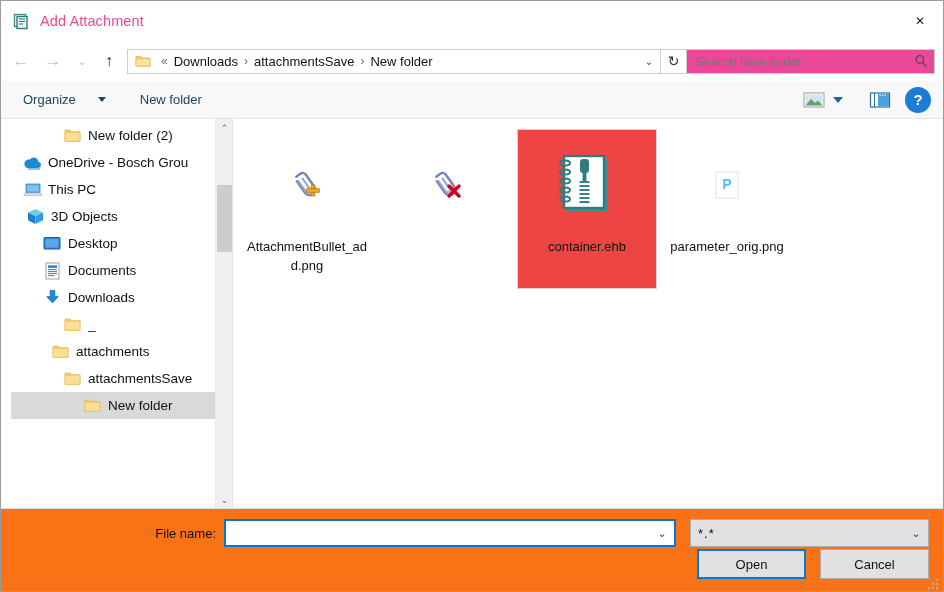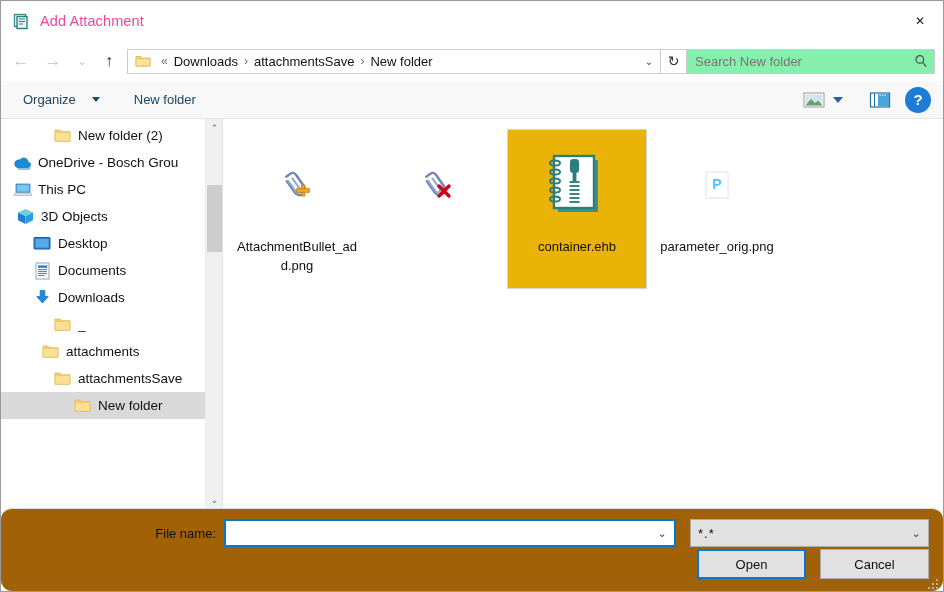--- a/index.html
+++ b/index.html
@@ -113,21 +113,21 @@
     display: flex; align-items: center; justify-content: center;
     color: #333;
     font-size: 14px;
     flex: 0 0 auto;
   }
   .searchbox {
     width: 248px;
     height: 25px;
     border: 1px solid #cccccc;
     border-left: none;
-    background: #86efac;
+    background: #ec4899;
     display: flex;
     align-items: center;
     flex: 0 0 auto;
   }
   .search-input {
     flex: 1 1 auto;
     border: none; outline: none;
     font-family: "Liberation Sans", sans-serif;
     font-size: 13px;
     color: #111;
@@ -151,21 +151,21 @@
     display: flex;
     align-items: center;
     padding: 0 8px 0 14px;
   }
   .tb-item {
     font-size: 13px;
     color: #1d4566;
     padding: 5px 8px;
     display: flex;
     align-items: center;
-    gap: 16px;
+    gap: 22px;
     white-space: nowrap;
   }
   .tb-caret {
     width: 0; height: 0;
     border-left: 4px solid transparent;
     border-right: 4px solid transparent;
     border-top: 5px solid #1d4566;
   }
   .tb-spacer { flex: 1 1 auto; }
   .tb-icon-btn {
@@ -201,20 +201,21 @@
     min-height: 0;
     background: #ffffff;
   }
   .sidebar {
     width: 222px;
     flex: 0 0 222px;
     background: #ffffff;
     border-right: 1px solid #e3e3e3;
     position: relative;
     overflow: hidden;
+    margin-left: 10px;
   }
   .tree {
     position: absolute;
     left: 0; top: 0; right: 17px; bottom: 0;
     padding-top: 3px;
   }
   .tree-row {
     height: 27px;
     display: flex;
     align-items: center;
@@ -272,46 +273,45 @@
     width: 140px;
     height: 160px;
     display: flex;
     flex-direction: column;
     align-items: center;
     padding-top: 6px;
     position: relative;
   }
   .fitem.hovered {
     border: 1px solid #d4d4d4;
-    background: #eab308;
+    background: #ef4444;
     padding-top: 5px;
   }
   .fthumb {
     width: 100px; height: 100px;
     display: flex; align-items: center; justify-content: center;
     flex: 0 0 auto;
   }
   .fname {
     font-size: 13px;
     color: #111111;
     text-align: center;
     line-height: 19px;
     width: 124px;
     word-break: break-all;
     margin-top: 2px;
   }
 
   
   .footer {
     flex: 0 0 auto;
-    background: #a16207;
+    background: #f97316;
     border-top: 1px solid #dcdcdc;
     padding: 10px 14px 12px 11px;
     position: relative;
-    border-radius: 11px;
   }
   .fn-row {
     display: flex;
     align-items: center;
     height: 28px;
   }
   .fn-label {
     font-size: 13px;
     color: #111111;
     margin-right: 8px;

